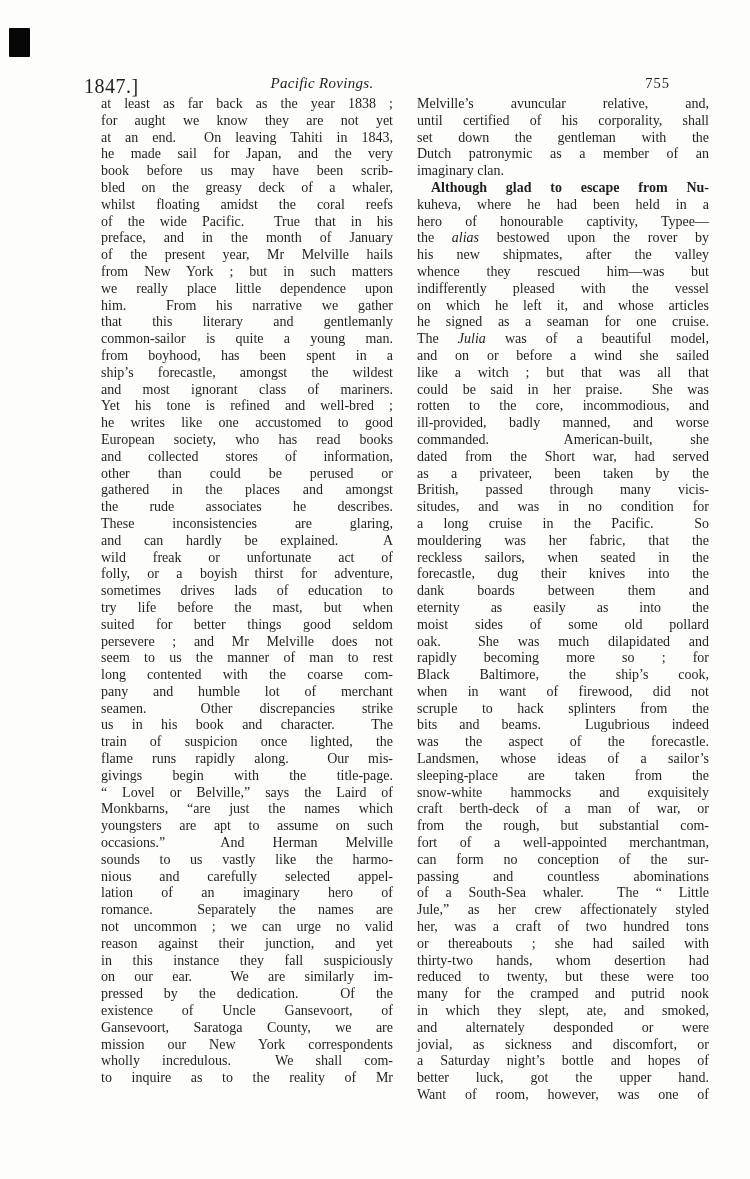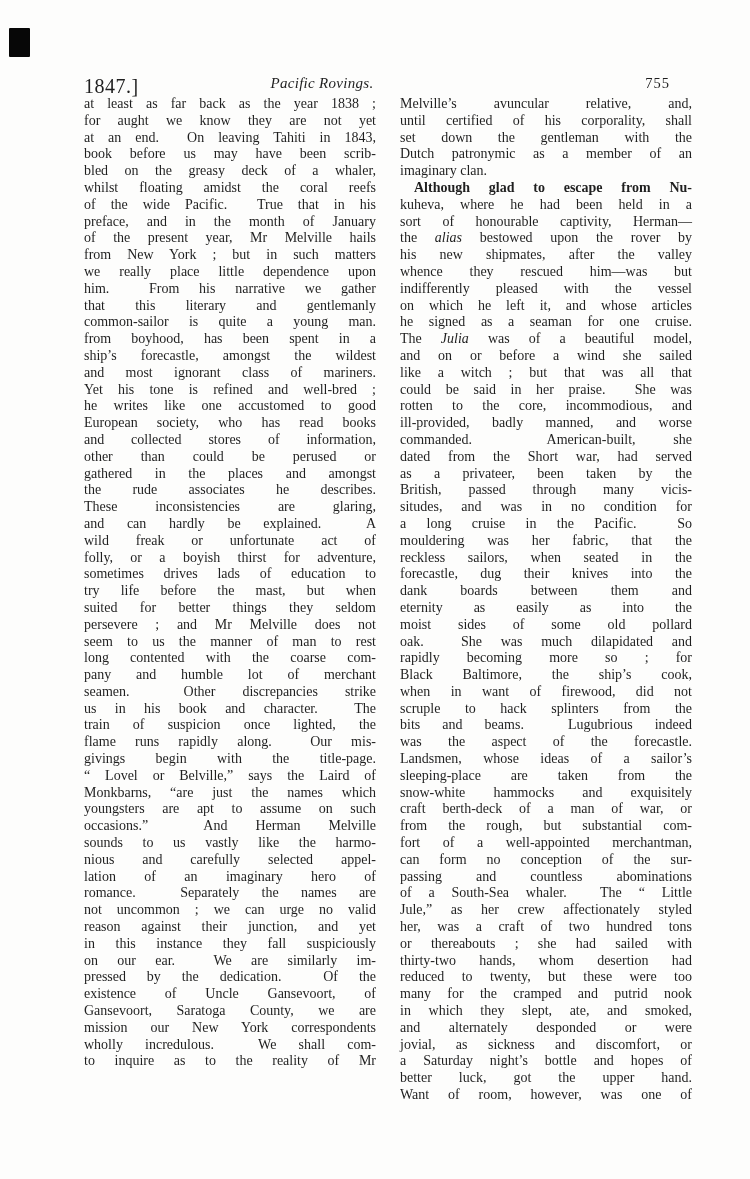--- a/index.html
+++ b/index.html
@@ -29,20 +29,21 @@
   }
   .header .pageno {
     position: absolute; right: 80px; top: 0;
     font-size: 14.5px; letter-spacing: 1px;
   }
   .col {
     position: absolute; top: 96px;
     width: 292px;
     font-size: 14px;
     line-height: 16.8px;
+    margin-left: 17px;
   }
   .col-left  { left: 84px; }
   .col-right { left: 400px; }
   .tl {
     height: 16.8px;
     white-space: pre-wrap;
     text-align: justify;
     text-align-last: justify;
     overflow: visible;
   }
@@ -60,20 +61,21 @@
   <div class="header">
     <span class="year">1847.]</span>
     <span class="title">Pacific Rovings.</span>
     <span class="pageno">755</span>
   </div>
 
   <div class="col col-left">
       <div class="tl">at least as far back as the year 1838 ;</div>
       <div class="tl">for aught we know they are not yet</div>
       <div class="tl">at an end.  On leaving Tahiti in 1843,</div>
+      <div class="tl">he made sail for Japan, and the very</div>
       <div class="tl">book before us may have been scrib-</div>
       <div class="tl">bled on the greasy deck of a whaler,</div>
       <div class="tl">whilst floating amidst the coral reefs</div>
       <div class="tl">of the wide Pacific.  True that in his</div>
       <div class="tl">preface, and in the month of January</div>
       <div class="tl">of the present year, Mr Melville hails</div>
       <div class="tl">from New York ; but in such matters</div>
       <div class="tl">we really place little dependence upon</div>
       <div class="tl">him.  From his narrative we gather</div>
       <div class="tl">that this literary and gentlemanly</div>
@@ -87,21 +89,21 @@
       <div class="tl">and collected stores of information,</div>
       <div class="tl">other than could be perused or</div>
       <div class="tl">gathered in the places and amongst</div>
       <div class="tl">the rude associates he describes.</div>
       <div class="tl">These inconsistencies are glaring,</div>
       <div class="tl">and can hardly be explained.  A</div>
       <div class="tl">wild freak or unfortunate act of</div>
       <div class="tl">folly, or a boyish thirst for adventure,</div>
       <div class="tl">sometimes drives lads of education to</div>
       <div class="tl">try life before the mast, but when</div>
-      <div class="tl">suited for better things they seldom</div>
+      <div class="tl">suited for better things good seldom</div>
       <div class="tl">persevere ; and Mr Melville does not</div>
       <div class="tl">seem to us the manner of man to rest</div>
       <div class="tl">long contented with the coarse com-</div>
       <div class="tl">pany and humble lot of merchant</div>
       <div class="tl">seamen.  Other discrepancies strike</div>
       <div class="tl">us in his book and character.  The</div>
       <div class="tl">train of suspicion once lighted, the</div>
       <div class="tl">flame runs rapidly along.  Our mis-</div>
       <div class="tl">givings begin with the title-page.</div>
       <div class="tl">“ Lovel or Belville,” says the Laird of</div>
@@ -125,21 +127,21 @@
     </div>
 
   <div class="col col-right">
       <div class="tl">Melville’s avuncular relative, and,</div>
       <div class="tl">until certified of his corporality, shall</div>
       <div class="tl">set down the gentleman with the</div>
       <div class="tl">Dutch patronymic as a member of an</div>
       <div class="tl pe">imaginary clan.</div>
       <div class="tl ind">Although glad to escape from Nu-</div>
       <div class="tl">kuheva, where he had been held in a</div>
-      <div class="tl">sort of honourable captivity, Herman—</div>
+      <div class="tl">hero of honourable captivity, Typee—</div>
       <div class="tl">the <i>alias</i> bestowed upon the rover by</div>
       <div class="tl">his new shipmates, after the valley</div>
       <div class="tl">whence they rescued him—was but</div>
       <div class="tl">indifferently pleased with the vessel</div>
       <div class="tl">on which he left it, and whose articles</div>
       <div class="tl">he signed as a seaman for one cruise.</div>
       <div class="tl">The <i>Julia</i> was of a beautiful model,</div>
       <div class="tl">and on or before a wind she sailed</div>
       <div class="tl">like a witch ; but that was all that</div>
       <div class="tl">could be said in her praise.  She was</div>

